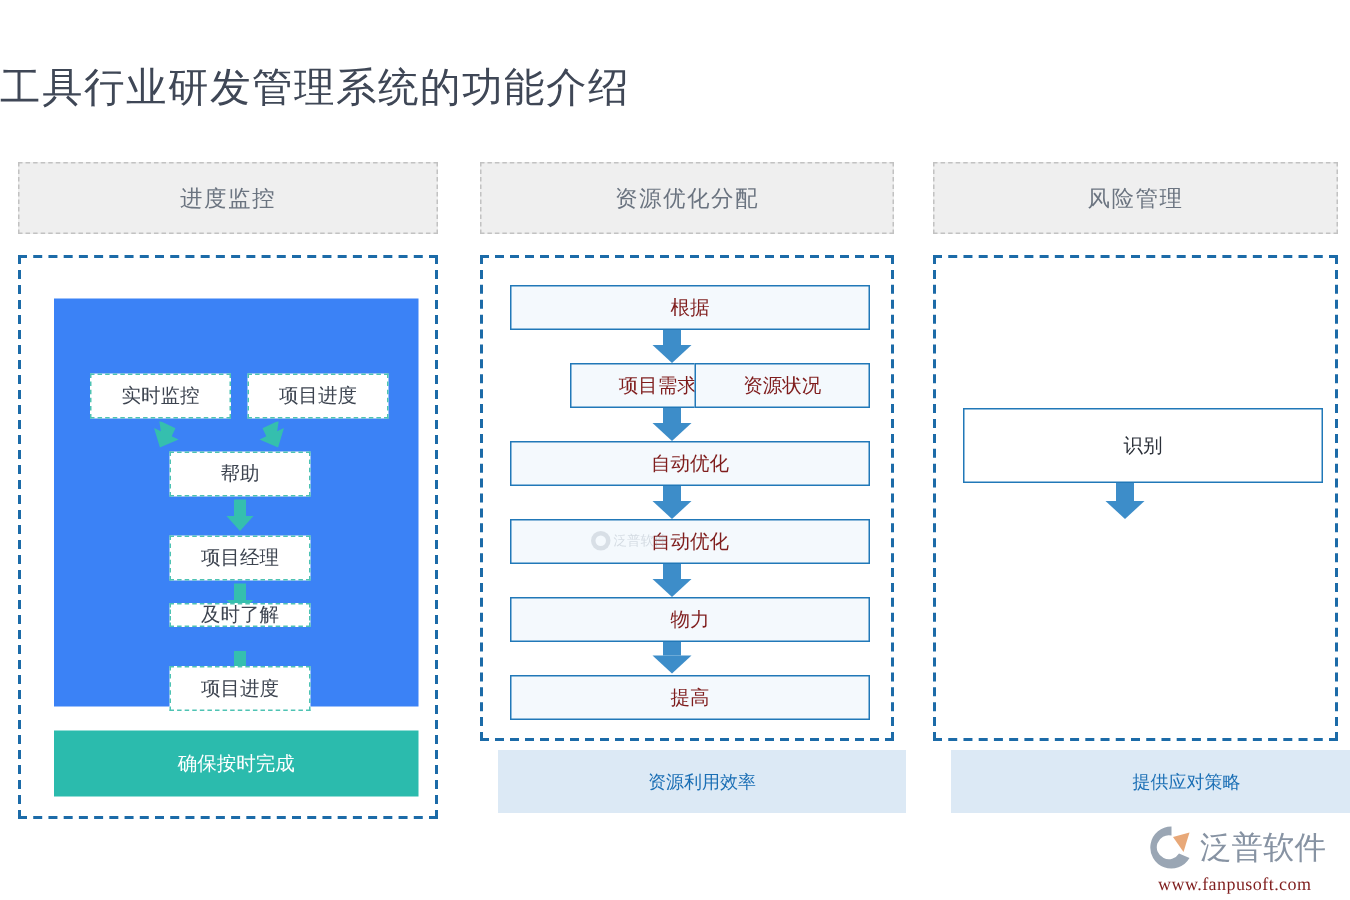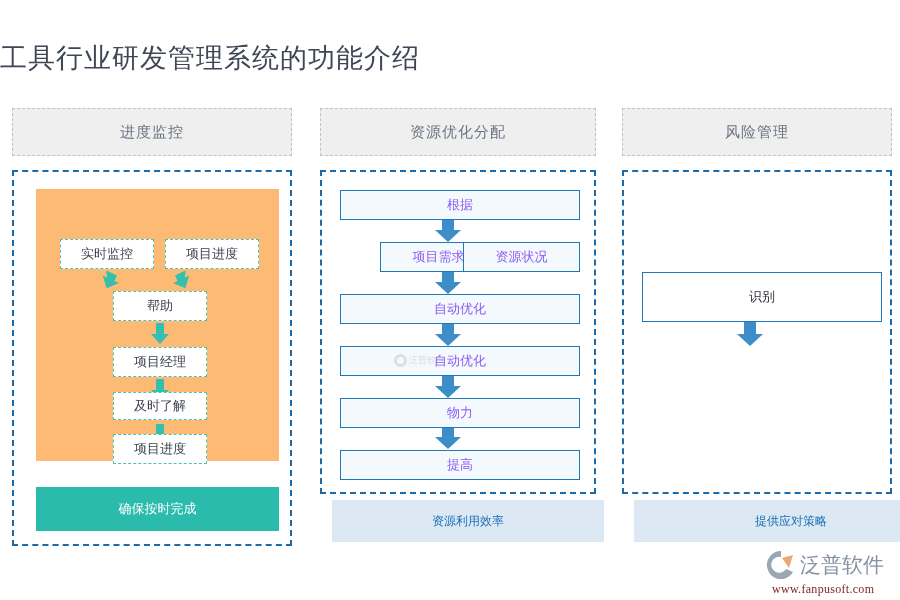--- a/index.html
+++ b/index.html
@@ -48,23 +48,23 @@
     border: 2px dashed #1c6ba8;
     box-sizing: border-box;
   }
   .body-1 { top: 170px; height: 376px; }
   .body-2 { top: 170px; height: 324px; }
   .body-3 { top: 170px; height: 324px; }
 
   
   .mint-panel {
     position: absolute;
-    left: 22px; top: 17px;
+    left: 22px; top: 27px;
     width: 243px; height: 272px;
-    background: #fdba74;
+    background: #3b82f6;
   }
   .tbox {
     position: absolute;
     border: 1px dashed #4ec3b3;
     background: #ffffff;
     display: flex; align-items: center; justify-content: center;
     font-size: 13px; color: #3d4450;
     box-sizing: border-box;
   }
   .teal-footer {
@@ -85,21 +85,21 @@
     border-top: 10px solid #35bfae;
   }
   .arrow-diag { position: absolute; width: 20px; height: 20px; }
 
   
   .bbox {
     position: absolute;
     border: 1px solid #2178b8;
     background: #f4f9fd;
     display: flex; align-items: center; justify-content: center;
-    font-size: 13px; color: #8b5cf6;
+    font-size: 13px; color: #7f1d1d;
     box-sizing: border-box;
   }
   .bbox.plain { background: #ffffff; color: #2a2f38; }
   .blue-footer {
     position: absolute;
     background: #dce9f5;
     display: flex; align-items: center; justify-content: center;
     color: #1b6fb5; font-size: 12px;
   }
   .arrow-b { position: absolute; }
@@ -181,21 +181,21 @@
           <div class="head" style="left:0px; top:11px;"></div>
         </div>
 
         <div class="tbox" style="left:77px; top:158px; width:94px; height:30px;">项目经理</div>
 
         <div class="arrow-t" style="left:115px; top:190px; width:18px; height:22px;">
           <div class="stem" style="left:5px; top:0; width:8px; height:11px;"></div>
           <div class="head" style="left:0px; top:11px;"></div>
         </div>
 
-        <div class="tbox" style="left:77px; top:203px; width:94px; height:28px;">及时了解</div>
+        <div class="tbox" style="left:77px; top:203px; width:94px; height:16px;">及时了解</div>
 
         <div class="arrow-t" style="left:115px; top:235px; width:18px; height:22px;">
           <div class="stem" style="left:5px; top:0; width:8px; height:10px;"></div>
           <div class="head" style="left:0px; top:10px;"></div>
         </div>
 
         <div class="tbox" style="left:77px; top:245px; width:94px; height:30px;">项目进度</div>
       </div>
 
       <div class="teal-footer">确保按时完成</div>

